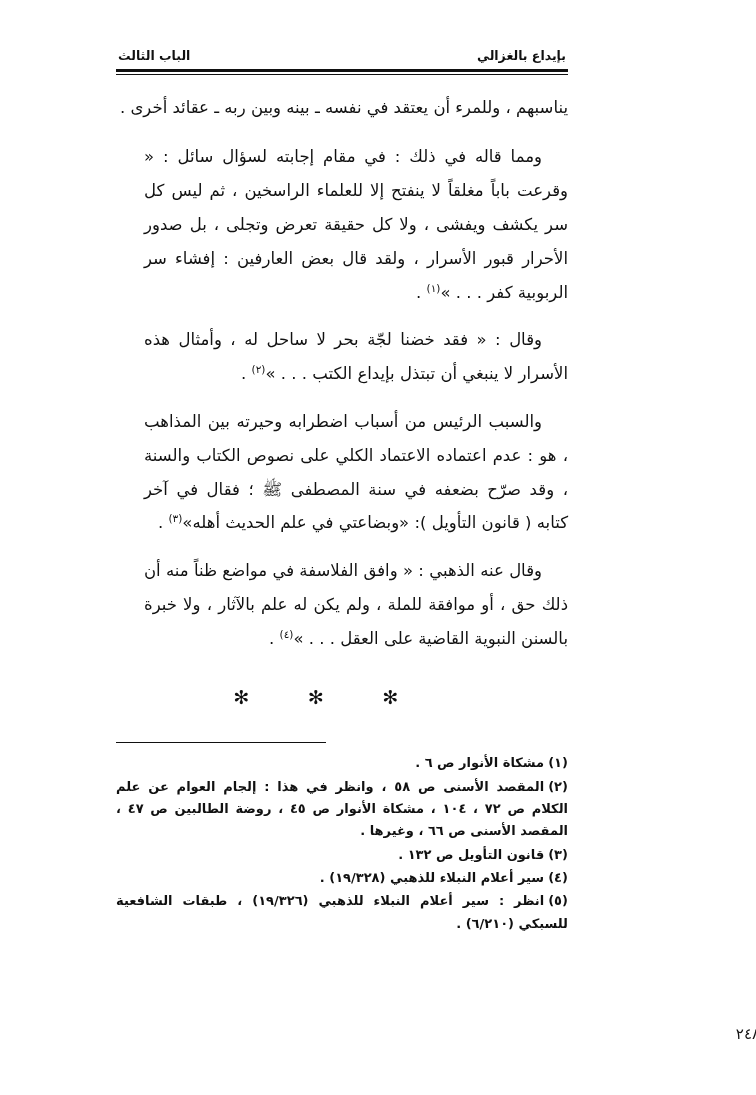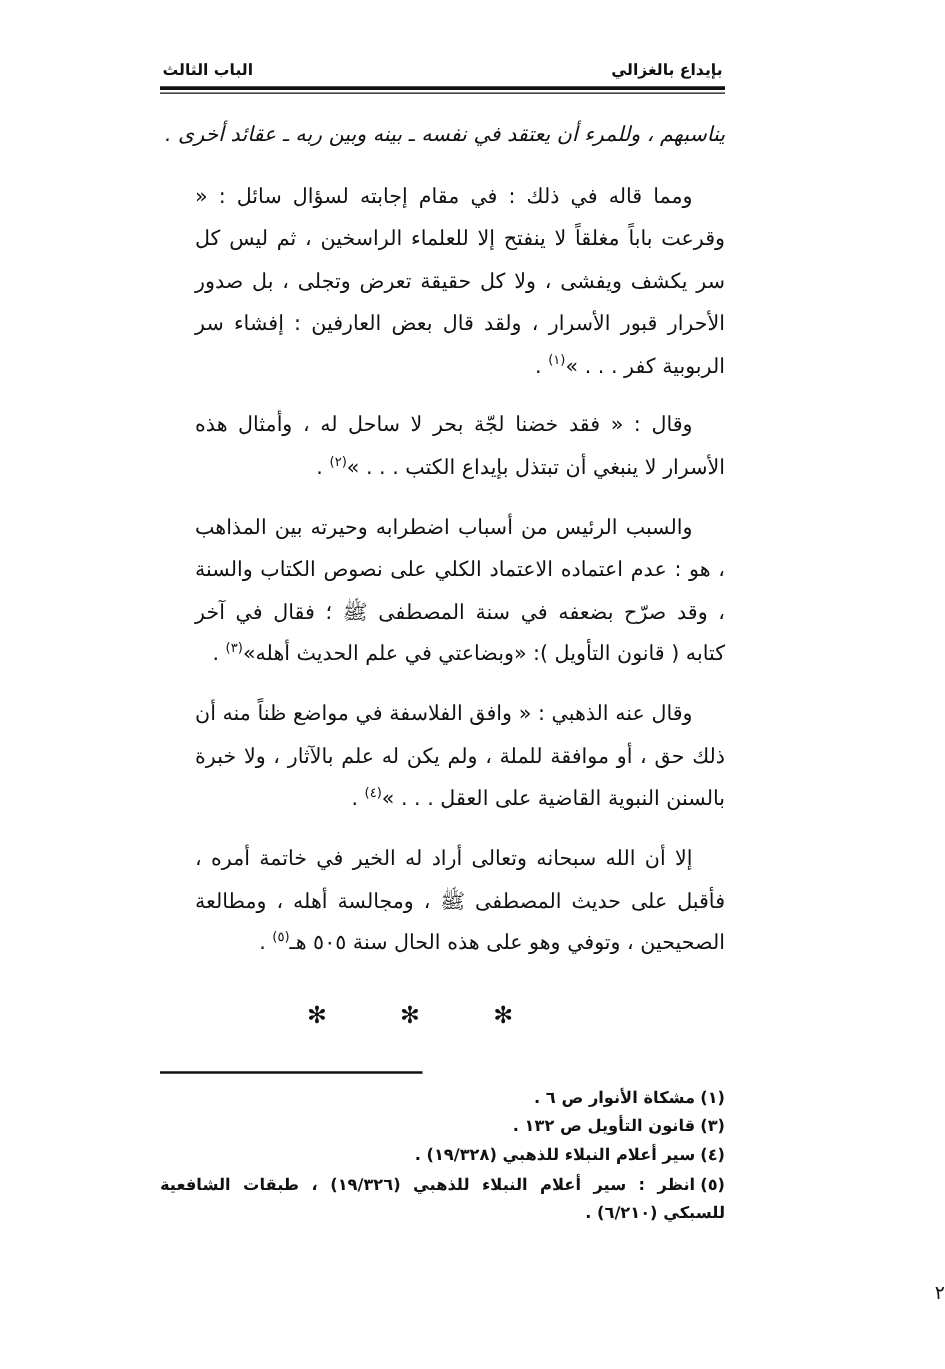--- a/index.html
+++ b/index.html
@@ -10,21 +10,21 @@
   body {
     width: 756px;
     height: 1095px;
     font-family: "DejaVu Sans", sans-serif;
     color: #111111;
     position: relative;
     overflow: hidden;
   }
   .page {
     position: absolute;
-    top: 0; left: 16px;
+    top: 0; left: 4px;
     width: 676px;
     height: 1095px;
     box-sizing: border-box;
     padding: 48px 112px 30px 112px;
   }
   
   .runhead {
     display: flex;
     flex-direction: row-reverse;
     justify-content: space-between;
@@ -58,21 +58,20 @@
   }
   .para {
     margin: 0 0 14px 0;
   }
   .para.indent {
     text-indent: 26px;
     margin-left: 28px;
   }
   .para.first {
     margin-bottom: 16px;
-    font-style: italic;
   }
   sup.fn {
     font-size: 10.5px;
     vertical-align: super;
     line-height: 0;
   }
   
   .stars {
     text-align: center;
     letter-spacing: 26px;
@@ -149,33 +148,33 @@
     </p>
 
     <p class="para indent">
       <span>والسبب الرئيس من أسباب اضطرابه وحيرته بين المذاهب ، هو : عدم اعتماده الاعتماد الكلي على نصوص الكتاب والسنة ، وقد صرّح بضعفه في سنة المصطفى ﷺ ؛ فقال في آخر كتابه ( قانون التأويل ): «وبضاعتي في علم الحديث أهله»</span><sup class="fn">(٣)</sup><span> .</span>
     </p>
 
     <p class="para indent">
       <span>وقال عنه الذهبي : « وافق الفلاسفة في مواضع ظناً منه أن ذلك حق ، أو موافقة للملة ، ولم يكن له علم بالآثار ، ولا خبرة بالسنن النبوية القاضية على العقل . . . »</span><sup class="fn">(٤)</sup><span> .</span>
     </p>
 
-    <p class="para indent">
-      <span>إلا أن الله سبحانه وتعالى أراد له الخير في خاتمة أمره ، فأقبل على حديث المصطفى ﷺ ، ومجالسة أهله ، ومطالعة الصحيحين ، وتوفي وهو على هذه الحال سنة ٥٠٥ هـ</span><sup class="fn">(٥)</sup><span> .</span>
-    </p>
 
   </div>
 
   <div class="stars">✻ ✻ ✻</div>
 
   <div class="fn-wrap">
     <div class="fn-rule"></div>
     <div class="footnotes">
       <div class="fn-item">
         <span class="fn-num">(١)</span><span>مشكاة الأنوار ص ٦ .</span>
+      </div>
+      <div class="fn-item">
+        <span class="fn-num">(٢)</span><span>المقصد الأسنى ص ٥٨ ، وانظر في هذا : إلجام العوام عن علم الكلام ص ٧٢ ، ١٠٤ ، مشكاة الأنوار ص ٤٥ ، روضة الطالبين ص ٤٧ ، المقصد الأسنى ص ٦٦ ، وغيرها .</span>
       </div>
       <div class="fn-item">
         <span class="fn-num">(٣)</span><span>قانون التأويل ص ١٣٢ .</span>
       </div>
       <div class="fn-item">
         <span class="fn-num">(٤)</span><span>سير أعلام النبلاء للذهبي (١٩/٣٢٨) .</span>
       </div>
       <div class="fn-item">
         <span class="fn-num">(٥)</span><span>انظر : سير أعلام النبلاء للذهبي (١٩/٣٢٦) ، طبقات الشافعية للسبكي (٦/٢١٠) .</span>
       </div>

